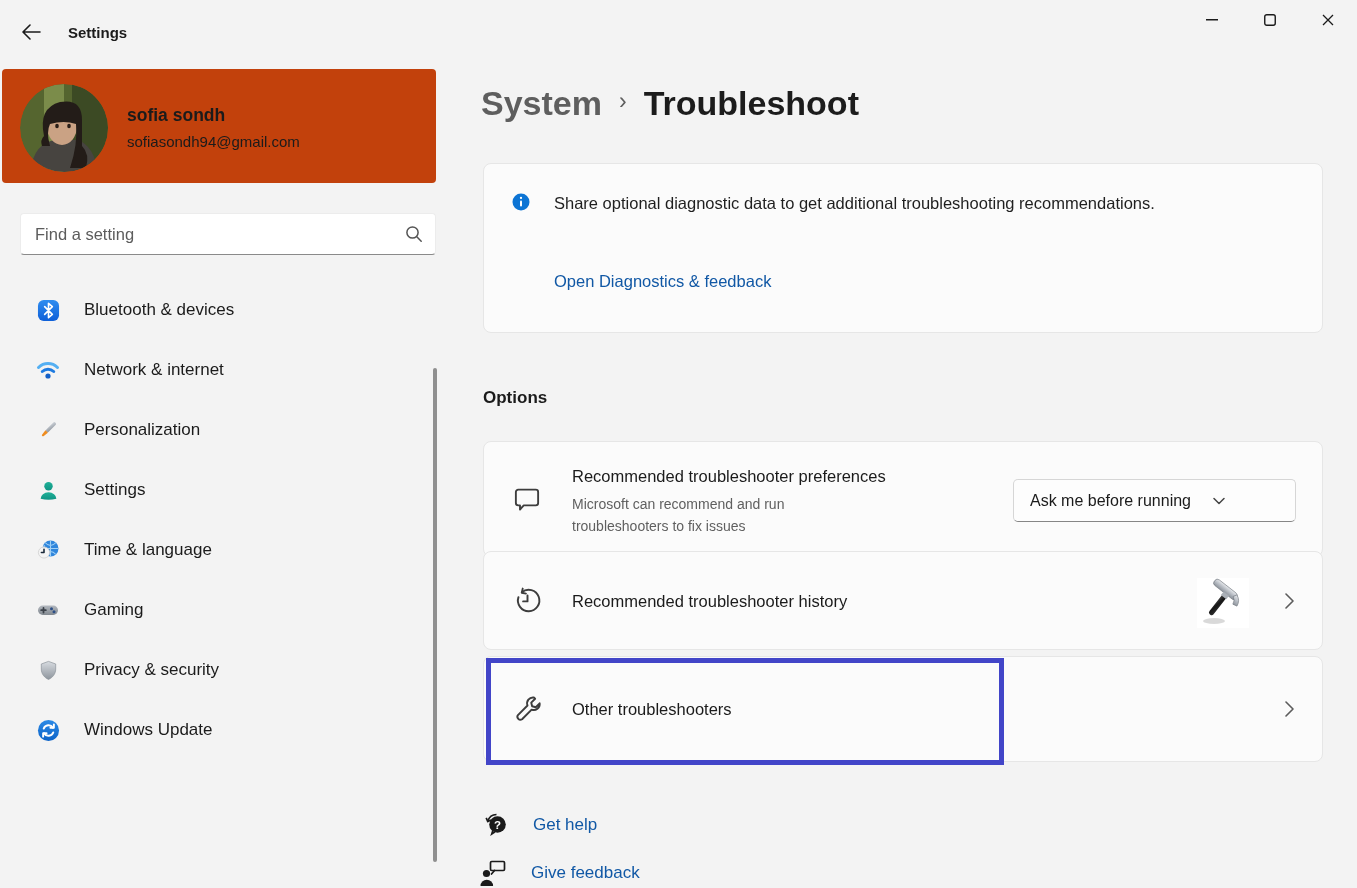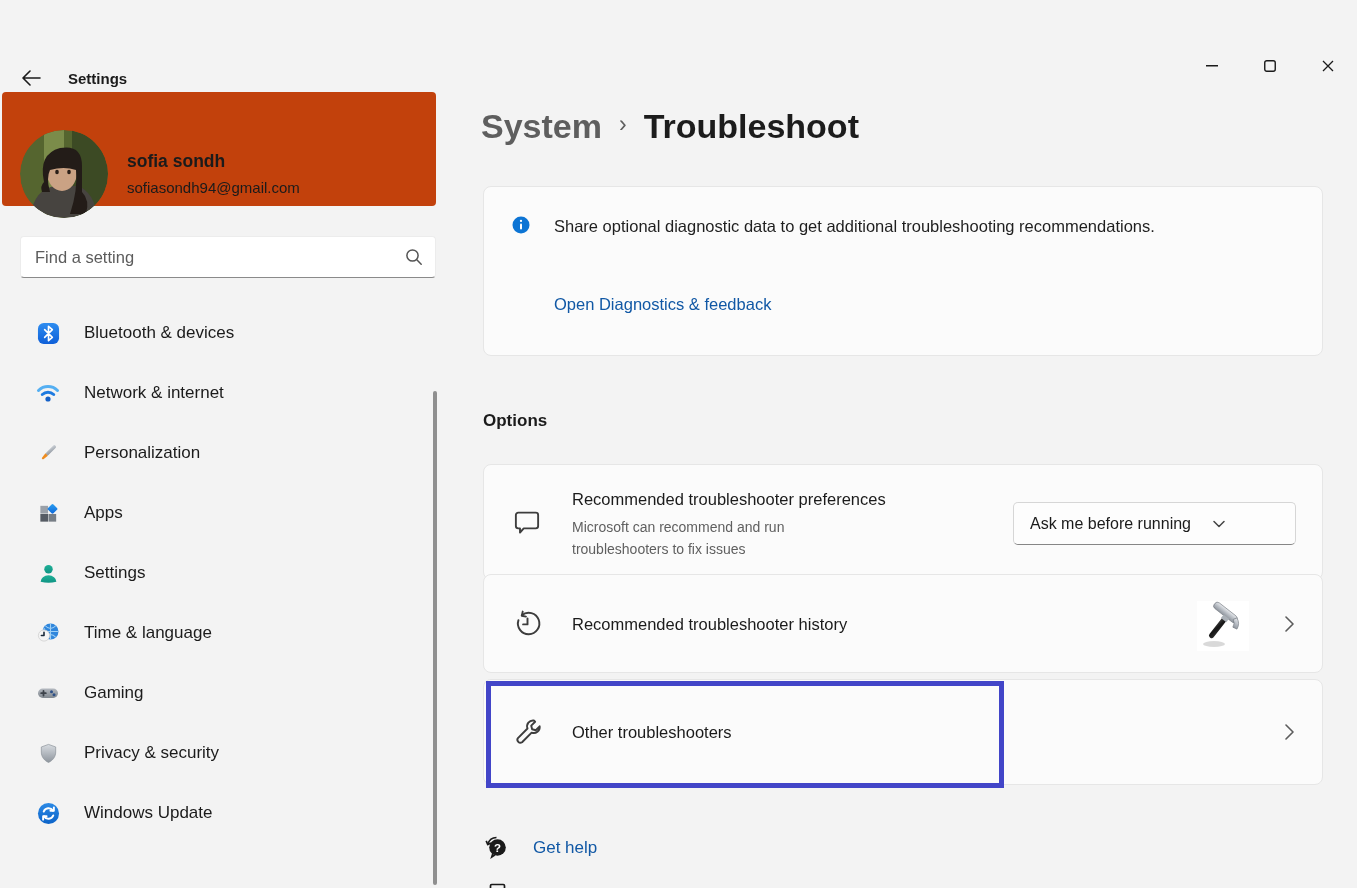--- a/index.html
+++ b/index.html
@@ -8,21 +8,21 @@
     --highlight:#4245c8; --info:#0c74d4;
   }
   *{box-sizing:border-box; margin:0; padding:0;}
   html,body{width:1357px; height:888px; overflow:hidden;}
   body{
     font-family:"Liberation Sans", sans-serif;
     background:var(--background);
     color:var(--text);
     position:relative;
   }
-  .abs{position:absolute;margin-top:23px;}
+  .abs{position:absolute;}
 
   
   .titlebar{left:0; top:0; width:1357px; height:50px;}
   .back-btn{left:16px; top:18px; width:30px; height:28px; display:flex; align-items:center; justify-content:center; border-radius:4px; cursor:pointer;}
   .win-title{left:68px; top:24px; font-size:15px; font-weight:600;}
   .win-controls{right:0; top:0; height:44px; display:flex;}
   .win-btn{width:58px; height:40px; display:flex; align-items:center; justify-content:center;}
 
   
   .user-card{left:2px; top:69px; width:434px; height:114px; background:#c2410c; border-radius:4px;}
@@ -185,37 +185,20 @@
           </defs>
           <g transform="rotate(45 12 12)">
             <rect x="10.4" y="1.5" width="3.4" height="13" rx="1.7" fill="url(#gbr)"></rect>
             <path d="M10.4 14 h3.4 l-0.6 5.2 a1.1 1.1 0 0 1 -2.2 0 Z" fill="#ee8c1f"></path>
           </g>
         </svg>
     </span>
     <span class="nav-label">Personalization</span>
   </div>
 
-  <div class="nav-item">
-    <span class="nav-icon">
-      <svg width="23" height="23" viewBox="0 0 24 24">
-          <defs>
-            <linearGradient id="gap" x1="0" y1="0" x2="1" y2="1">
-              <stop offset="0" stop-color="#2ba0f2"></stop>
-              <stop offset="1" stop-color="#0c64d8"></stop>
-            </linearGradient>
-          </defs>
-          <rect x="3.5" y="4" width="8" height="8" fill="#9aa0a8"></rect>
-          <rect x="3.5" y="12.5" width="8" height="8" fill="#565c64"></rect>
-          <rect x="12" y="12.5" width="8" height="8" fill="#777e86"></rect>
-          <rect x="12.2" y="3.2" width="8" height="8" rx="1.4" transform="rotate(45 16.2 7.2)" fill="url(#gap)"></rect>
-        </svg>
-    </span>
-    <span class="nav-label">Apps</span>
-  </div>
 
   <div class="nav-item">
     <span class="nav-icon">
       <svg width="23" height="23" viewBox="0 0 24 24">
           <defs>
             <linearGradient id="gac" x1="0" y1="0" x2="0" y2="1">
               <stop offset="0" stop-color="#1fb097"></stop>
               <stop offset="1" stop-color="#0f9484"></stop>
             </linearGradient>
           </defs>

